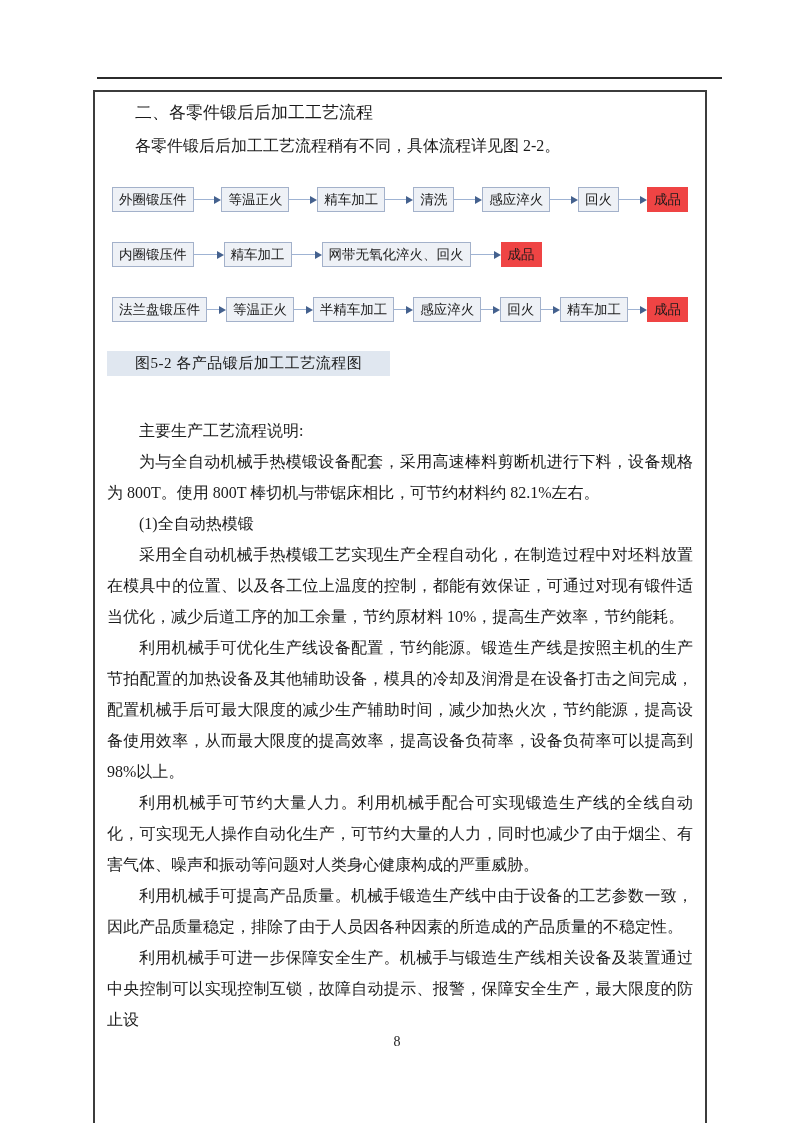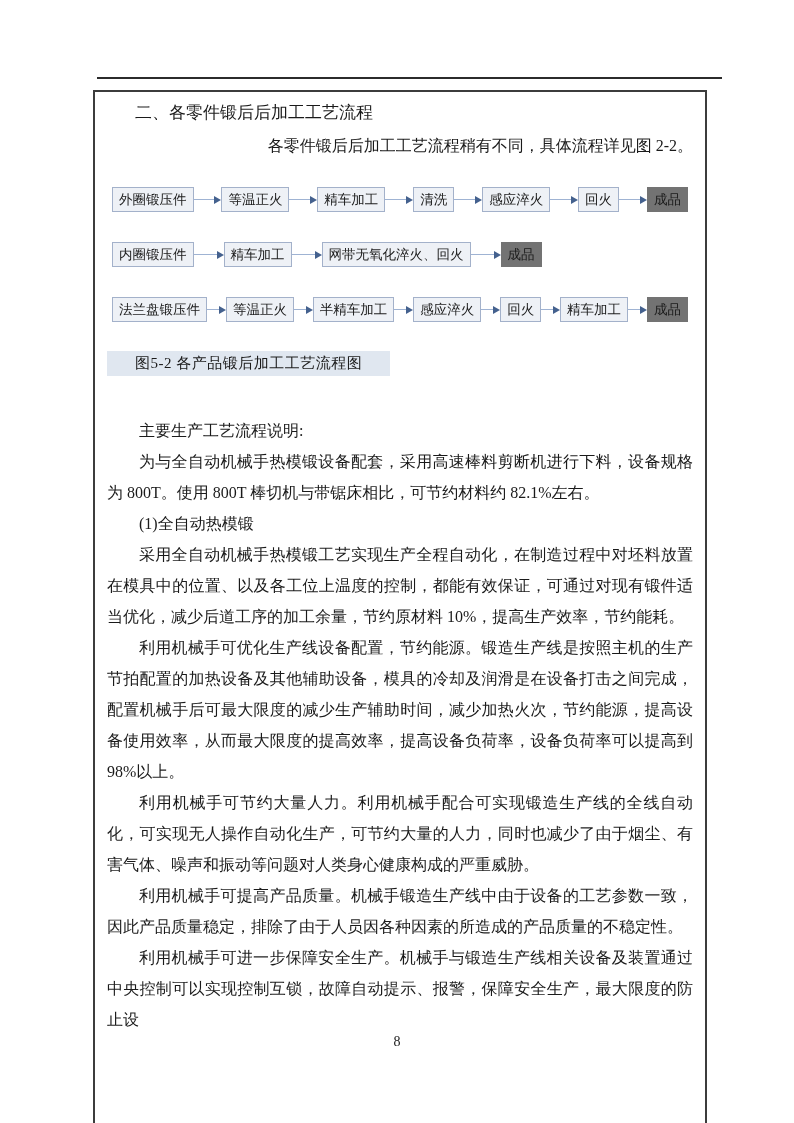--- a/index.html
+++ b/index.html
@@ -15,29 +15,29 @@
   .doc-header-rule {
     position:absolute; top:77px; left:97px; width:625px;
     border-top:2px solid #2b2b2b; height:0;
   }
   .content-box {
     position:absolute; left:93px; top:90px; width:614px; height:1112px;
     border:2px solid #3c3c3c; box-sizing:border-box;
     padding:6px 12px 0 12px; overflow:hidden;
   }
   .sec-title { margin:3px 0 0 28px; font-size:17px; font-weight:normal; }
-  .intro { margin:12px 0 0 0; font-size:16px; text-indent:28px;text-align:right; }
+  .intro { margin:12px 0 0 0; font-size:16px; text-indent:28px; }
 
   .flow { margin-top:0; }
   .flow-row { display:flex; margin-top:30px; padding:0 5px; }
   .fnode {
     background:#eef1f6; border:1px solid #a3b1ca;
     padding:2px 6px; font-size:13.5px; line-height:19px; white-space:nowrap;
   }
-  .fnode.end { background:#737373; border:none; padding:3px 7px; }
+  .fnode.end { background:#ef4444; border:none; padding:3px 7px; }
   .farrow { flex:1 1 20px; min-width:14px; max-width:60px; display:flex; align-items:center; }
   .farrow .aline { flex:1; height:1px; background:#9fb3d3; }
   .farrow .ahead {
     width:0; height:0; flex:0 0 auto;
     border-top:4px solid transparent; border-bottom:4px solid transparent;
     border-left:7px solid #44618e;
   }
   .flow-row.short { width:72%; }
   .flow-row.short .farrow { flex:0 0 30px; }
 

